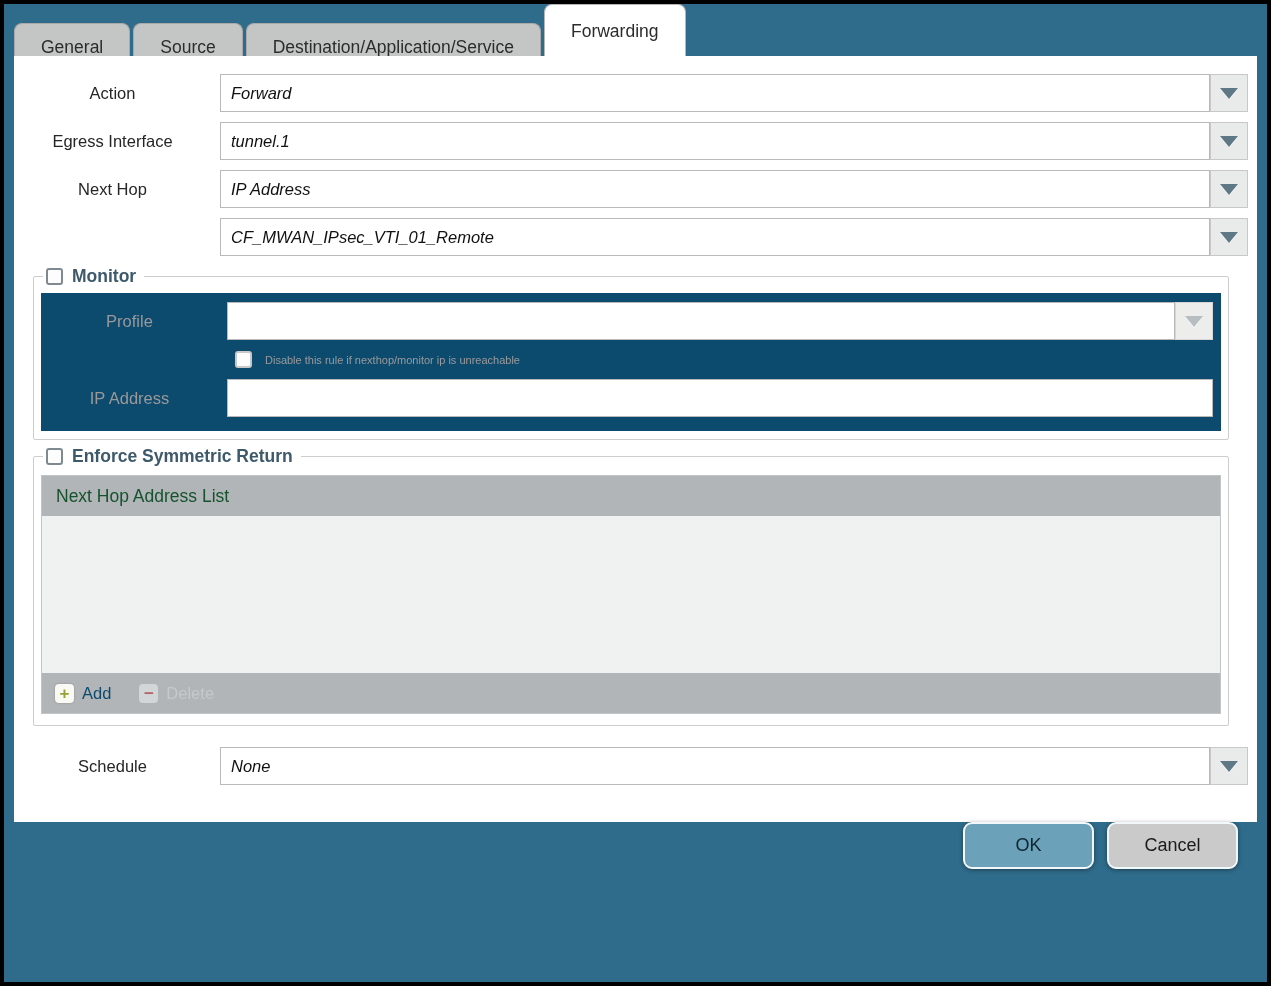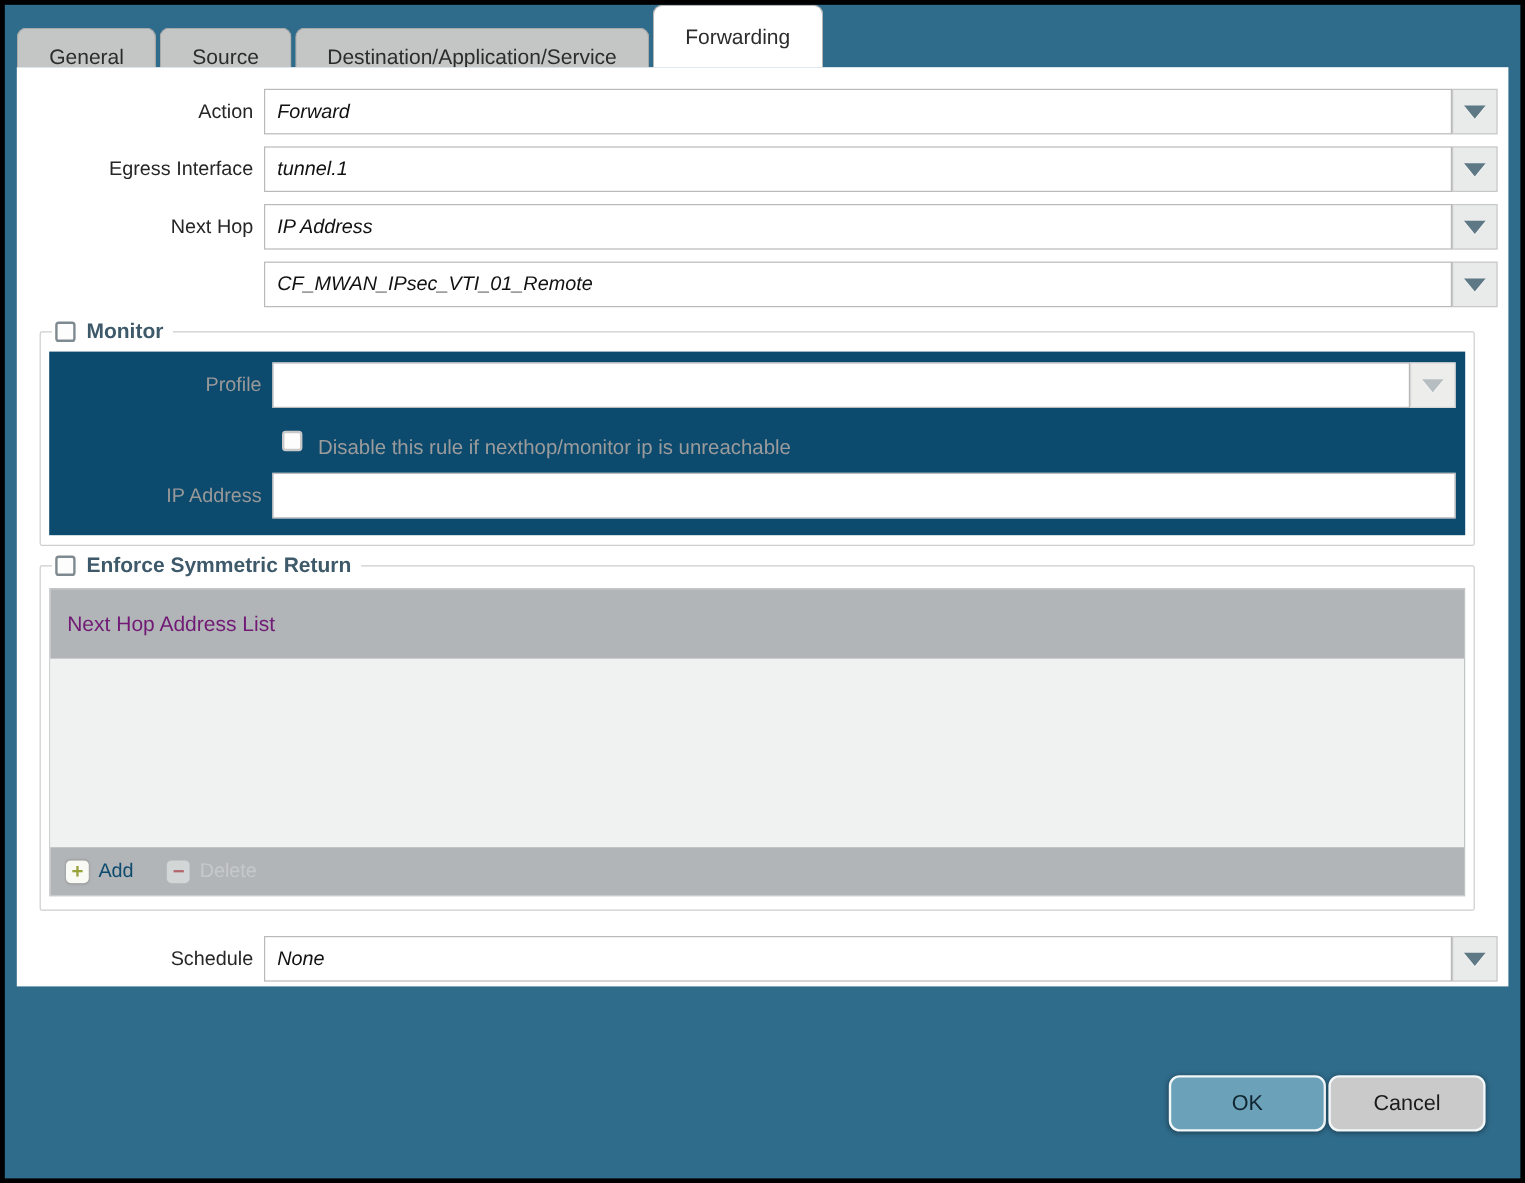--- a/index.html
+++ b/index.html
@@ -21,21 +21,21 @@
   .tabs { height:52px; display:flex; align-items:flex-end; padding-left:10px; gap:3px; }
   .tab { background:#c4c5c5; border:1px solid #a9a9a9; border-bottom:none;
          border-radius:8px 8px 0 0; height:33px; line-height:47px; padding:0 26px;
          color:#2c2c2c; font-size:17.5px; cursor:pointer; white-space:nowrap; }
   .tab.active { background:#fff; border-color:#b5b5b5; height:52px; line-height:52px; }
 
   
   .content { height:766px; margin:0 10px; background:#fff; padding:18px 9px 0 0; }
 
   .frow { display:flex; align-items:center; margin-bottom:10px; }
-  .flabel { width:206px; text-align:right; padding-right:9px; font-size:16.5px; color:#262626; }
+  .flabel { width:206px; text-align:center; padding-right:9px; font-size:16.5px; color:#262626; }
   .combo { flex:1; display:flex; align-items:center; }
   .combo input { flex:1; height:38px; border:1px solid #b9b9b9; background:#fff;
                  font-family:inherit; font-size:16.5px; padding:0 10px; color:#111; outline:none;font-style:italic; }
   .dd { width:38px; height:38px; background:#e9eaea; border:1px solid #c8c8c8;
         display:flex; align-items:center; justify-content:center; cursor:pointer; flex:0 0 38px; }
   .tri { width:0; height:0; border-left:9px solid transparent; border-right:9px solid transparent;
          border-top:11px solid #5e7985; filter:drop-shadow(0 1px 0 rgba(255,255,255,.6)); }
   .dd.disabled { background:#ededec; border-color:#d6d6d6; }
   .dd.disabled .tri { border-top-color:#b7bec2; }
 
@@ -51,44 +51,44 @@
 
   .panel { background:#0c4a6e; padding:9px 8px 14px 0; }
   .panel .flabel { width:186px; color:#999; }
   .panel .frow { margin-bottom:11px; }
   .panel .frow:last-child { margin-bottom:0; }
   .input-dis { flex:1; height:38px; border:1px solid #dddddd; background:#f6f6f5;
                font-family:inherit; font-size:16.5px; padding:0 10px; color:#777; outline:none; }
   .input-beige { flex:1; height:38px; border:1px solid #d8d2c2; background:#f4eeda;
                  font-family:inherit; font-size:16.5px; padding:0 10px; color:#777; outline:none; }
   .cbrow { display:flex; align-items:center; gap:13px; margin:0 0 11px 194px; }
-  .cbrow .cbtext { color:#9b9b9b; font-size:17px;margin-top:12px; }
+  .cbrow .cbtext { color:#9b9b9b; font-size:11px; }
 
   
   fieldset.sym { margin-top:6px; padding:8px 7px 11px; }
   .table { border:1px solid #c2c5c6; }
-  .thead { height:58px; background:#b2b5b7; color:#701a75; font-size:17.5px;
+  .thead { height:40px; background:#b2b5b7; color:#14532d; font-size:17.5px;
            display:flex; align-items:center; padding-left:14px; }
   .tbody { height:157px; background:#f0f1f1; }
   .tfoot { height:40px; background:#b2b5b7; display:flex; align-items:center;
            padding-left:13px; gap:28px; }
   .tbtn { display:flex; align-items:center; gap:8px; cursor:pointer; }
   .tbtn .ticon { width:19px; height:19px; border-radius:4px; display:flex; align-items:center;
                  justify-content:center; font-weight:bold; font-size:17px; line-height:17px; }
   .tbtn.add .ticon { background:#fafaf4; color:#97a23b; box-shadow:0 0 2px rgba(0,0,0,.25); }
   .tbtn.add .tlabel { color:#0c4a6e; font-size:16.5px; }
   .tbtn.del { cursor:default; }
   .tbtn.del .ticon { background:#d3d6d7; color:#b2656c; }
   .tbtn.del .tlabel { color:#c5c9ca; font-size:16.5px; }
 
   .schedule { margin-top:21px; }
 
   
-  .dfooter { height:121px; display:flex; align-items:flex-end; justify-content:flex-end;
-             gap:2px; padding-right:29px; }
+  .dfooter { height:121px; display:flex; align-items:flex-start; justify-content:flex-end;
+             gap:13px; padding-right:29px; }
   .btn { width:131px; height:47px; border-radius:9px; border:2px solid #f2f7f9;
          font-family:inherit; font-size:18px; cursor:pointer;
          box-shadow:0 1px 4px rgba(0,0,0,.4); }
   .btn.ok { background:#6ba2ba; color:#102530; }
   .btn.cancel { background:#cacaca; color:#1b1b1b; }
 </style>
 </head>
 <body>
 
 <div class="dialog">

